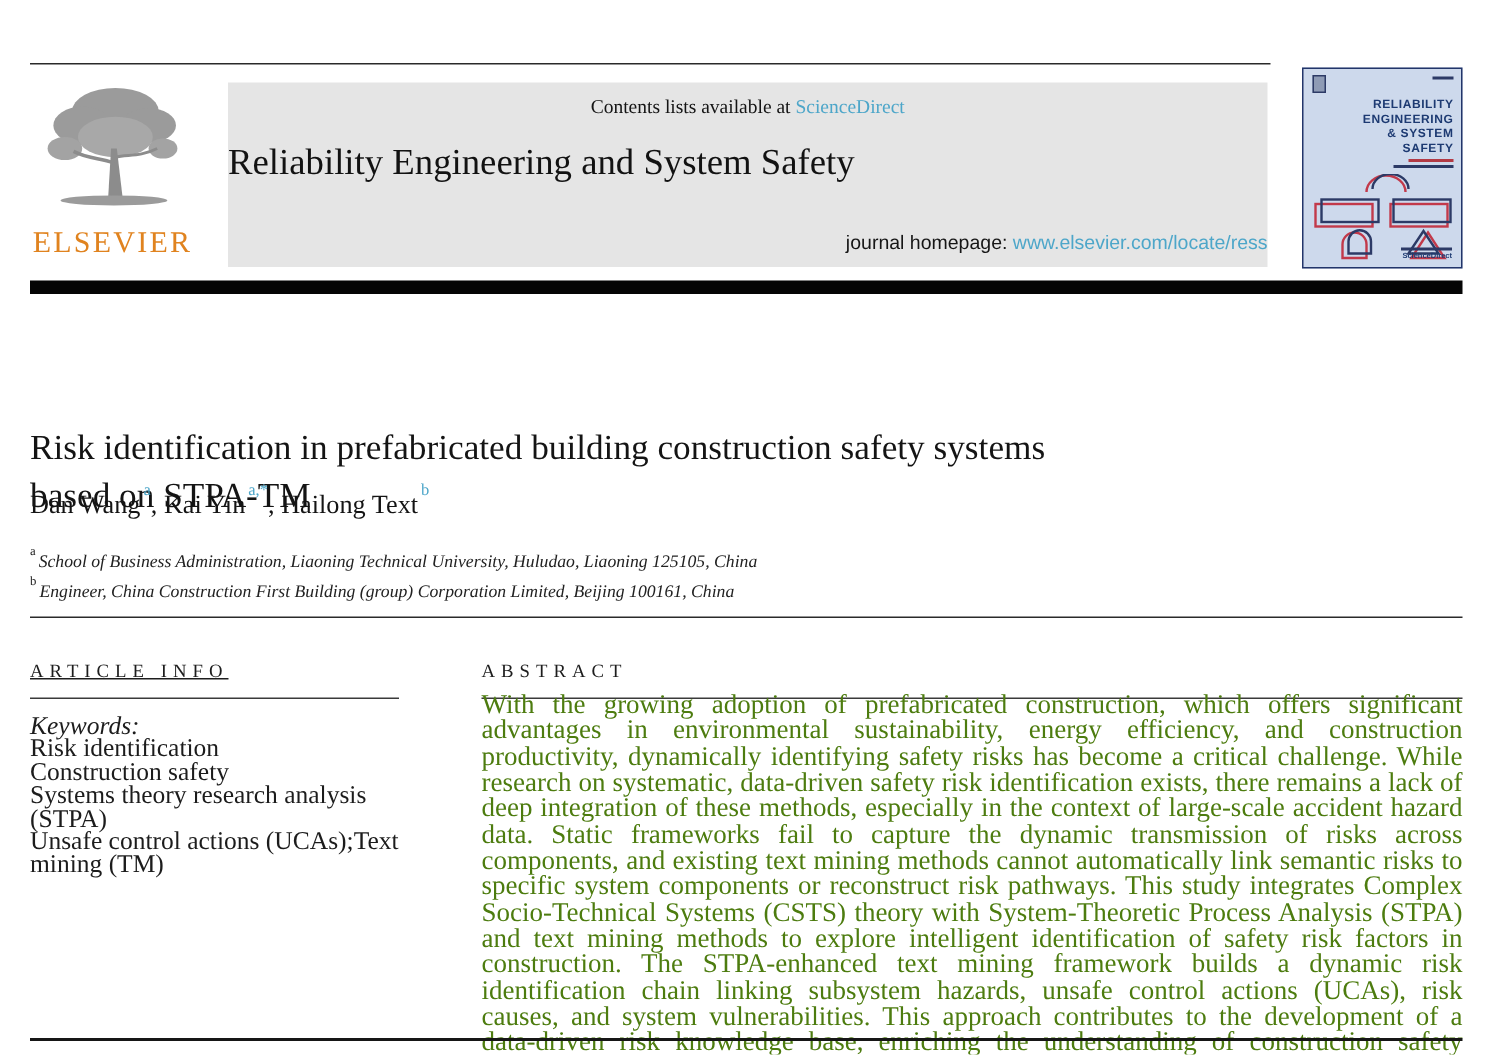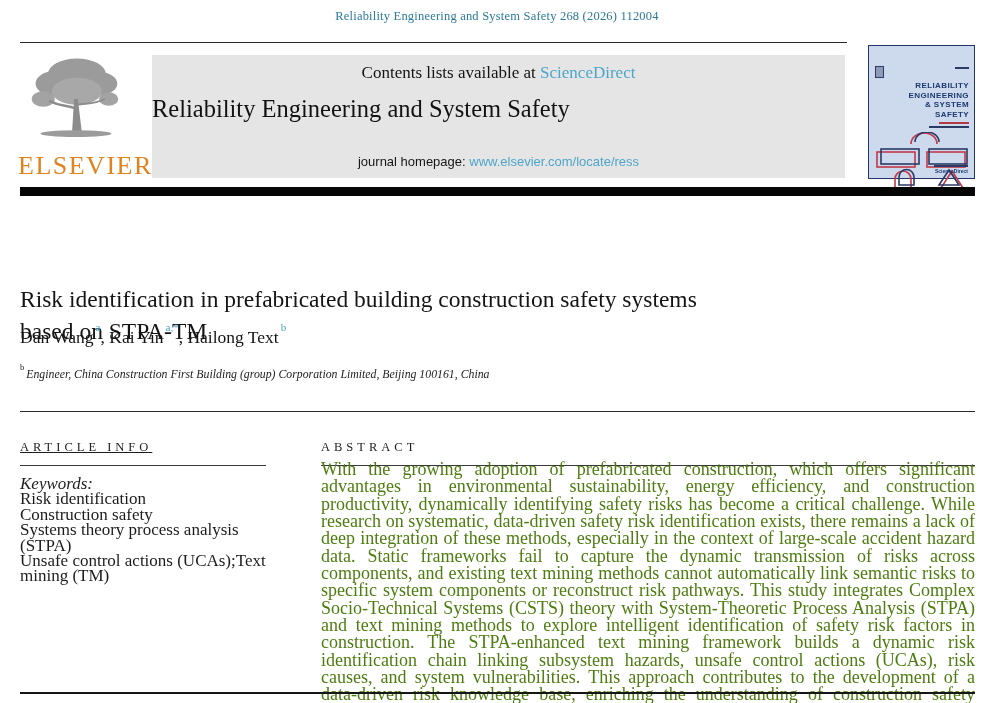--- a/index.html
+++ b/index.html
@@ -12,44 +12,44 @@
   .citation {
     position:absolute; top:9px; left:0; width:100%; text-align:center;
     font-size:12.5px; color:#2b7a9b; letter-spacing:0.2px;
   }
   .rule-top { position:absolute; left:20px; top:42px; width:827px; height:1px; background:#2a2a2a; }
 
   
   .elsevier-logo { position:absolute; left:18px; top:49px; width:114px; height:130px; text-align:center; }
   .elsevier-logo svg { display:block; margin:0 auto; }
   .elsevier-wordmark {
-    font-family:"Liberation Serif", serif; font-size:26px; color:#e0831f;
+    font-family:"Liberation Serif", serif; font-size:20px; color:#e0831f;
     letter-spacing:1.5px; margin-top:2px; font-weight:400;
   }
 
   
   .header-box {
     position:absolute; left:152px; top:55px; width:693px; height:123px;
     background:#e5e5e5;
   }
-  .contents-line { position:absolute; top:8px; width:100%; text-align:center; font-size:17px; color:#141414; }
+  .contents-line { position:absolute; top:8px; width:100%; text-align:center; font-size:13px; color:#141414; }
   .link-blue { color:#4da6c9; cursor:pointer; }
   .journal-name {
     position:absolute; top:40px; width:100%; text-align:left;
     font-size:24.5px; color:#121212;
   }
   .homepage-line {
-    position:absolute; bottom:9px; width:100%; text-align:center;
+    position:absolute; bottom:9px; width:100%; text-align:right;
     font-family:"Liberation Sans", sans-serif; font-size:13px; color:#161616;
   }
 
   
   .cover {
     position:absolute; left:868px; top:45px; width:107px; height:134px;
-    background:#cdd9ec; border:1px solid #22356a; padding:20px 5px;
+    background:#cdd9ec; border:1px solid #22356a; padding:4px 5px;
   }
   .cover-top { position:relative; height:14px; }
   .cover-emblem { position:absolute; left:1px; top:0; width:9px; height:12px; background:#8e9bb5; border:1px solid #2c3a66; }
   .cover-vol { position:absolute; right:0; top:1px; width:14px; height:2px; background:#2c3a66; }
   .cover-title { text-align:right; margin-top:1px; font-family:"Liberation Sans", sans-serif; font-weight:bold; font-size:8px; line-height:9.5px; color:#1d3a72; letter-spacing:0.4px; }
   .cover-editors { margin-top:3px; }
   .cover-editors .l1 { margin-left:auto; width:30px; height:2px; background:#b23a45; }
   .cover-editors .l2 { margin-left:auto; margin-top:2px; width:40px; height:2px; background:#2c3a66; }
   .cover-art { display:block; margin:4px auto 0 auto; }
   .cover-bottom { position:absolute; right:6px; bottom:4px; text-align:right; }
@@ -83,21 +83,20 @@
     font-size:18px; line-height:17.35px; text-align:justify; color:#4d7c0f;
   }
 
   .rule-bottom { position:absolute; left:20px; top:692px; width:955px; height:2px; background:#161616; }
 </style>
 </head>
 <body>
 
 <div class="page">
 
-  <div class="citation">Reliability Engineering and System Safety 268 (2026) 112004</div>
   <div class="rule-top"></div>
 
   <div class="elsevier-logo">
     <svg width="110" height="100" viewBox="0 0 110 104">
       <g fill="#9b9b9b">
         <ellipse cx="57" cy="26" rx="30" ry="16"></ellipse>
         <ellipse cx="34" cy="36" rx="20" ry="13"></ellipse>
         <ellipse cx="80" cy="36" rx="19" ry="12"></ellipse>
         <ellipse cx="57" cy="44" rx="26" ry="14" fill="#a8a8a8"></ellipse>
         <ellipse cx="22" cy="52" rx="12" ry="8" fill="#a3a3a3"></ellipse>
@@ -159,35 +158,36 @@
   <div class="article-title">
     <div>Risk identification in prefabricated building construction safety systems</div>
     <div>based on STPA-TM</div>
   </div>
 
   <div class="authors">
     <span>Dan Wang</span><sup>a</sup><span>, </span><span>Kai Yin</span><sup>a,*</sup><span>, </span><span>Hailong Text</span><sup>b</sup>
   </div>
 
   <div class="affils">
+    <div><sup>a</sup><span>School of Business Administration, Liaoning Technical University, Huludao, Liaoning 125105, China</span></div>
     <div><sup>b</sup><span>Engineer, China Construction First Building (group) Corporation Limited, Beijing 100161, China</span></div>
   </div>
 
   <div class="rule-mid"></div>
 
   <div class="section-heading ai-heading">ARTICLE INFO</div>
   <div class="section-heading ab-heading">ABSTRACT</div>
   <div class="ai-rule"></div>
   <div class="ab-rule"></div>
 
   <div class="keywords">
     <div class="keywords-label">Keywords:</div>
     <div>Risk identification</div>
     <div>Construction safety</div>
-    <div>Systems theory process analysis (STPA)</div>
+    <div>Systems theory research analysis (STPA)</div>
     <div>Unsafe control actions (UCAs);Text mining (TM)</div>
   </div>
 
   <div class="abstract-text">With the growing adoption of prefabricated construction, which offers significant advantages in environmental sustainability, energy efficiency, and construction productivity, dynamically identifying safety risks has become a critical challenge. While research on systematic, data-driven safety risk identification exists, there remains a lack of deep integration of these methods, especially in the context of large-scale accident hazard data. Static frameworks fail to capture the dynamic transmission of risks across components, and existing text mining methods cannot automatically link semantic risks to specific system components or reconstruct risk pathways. This study integrates Complex Socio-Technical Systems (CSTS) theory with System-Theoretic Process Analysis (STPA) and text mining methods to explore intelligent identification of safety risk factors in construction. The STPA-enhanced text mining framework builds a dynamic risk identification chain linking subsystem hazards, unsafe control actions (UCAs), risk causes, and system vulnerabilities. This approach contributes to the development of a data-driven risk knowledge base, enriching the understanding of construction safety system analysis and providing a structured methodology for identifying construction safety risks.</div>
 
   <div class="rule-bottom"></div>
 
 </div>
 
 </body></html>

